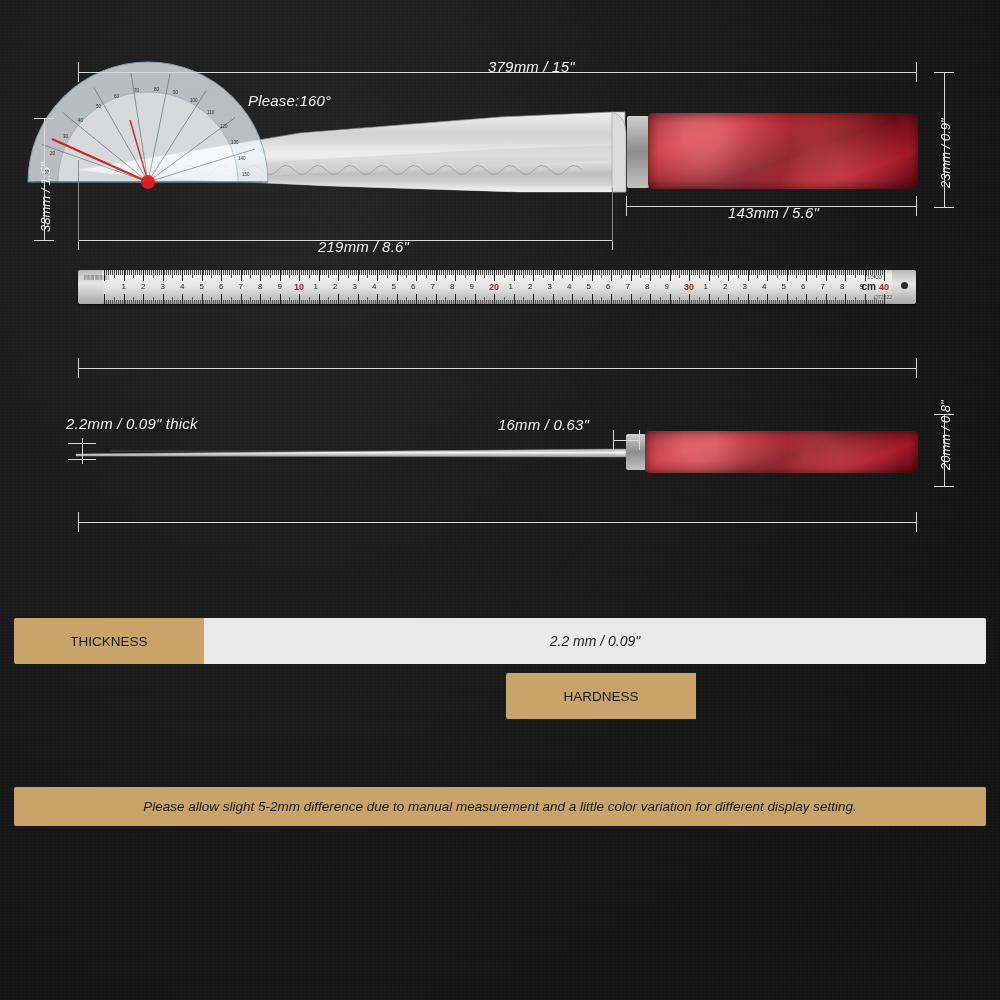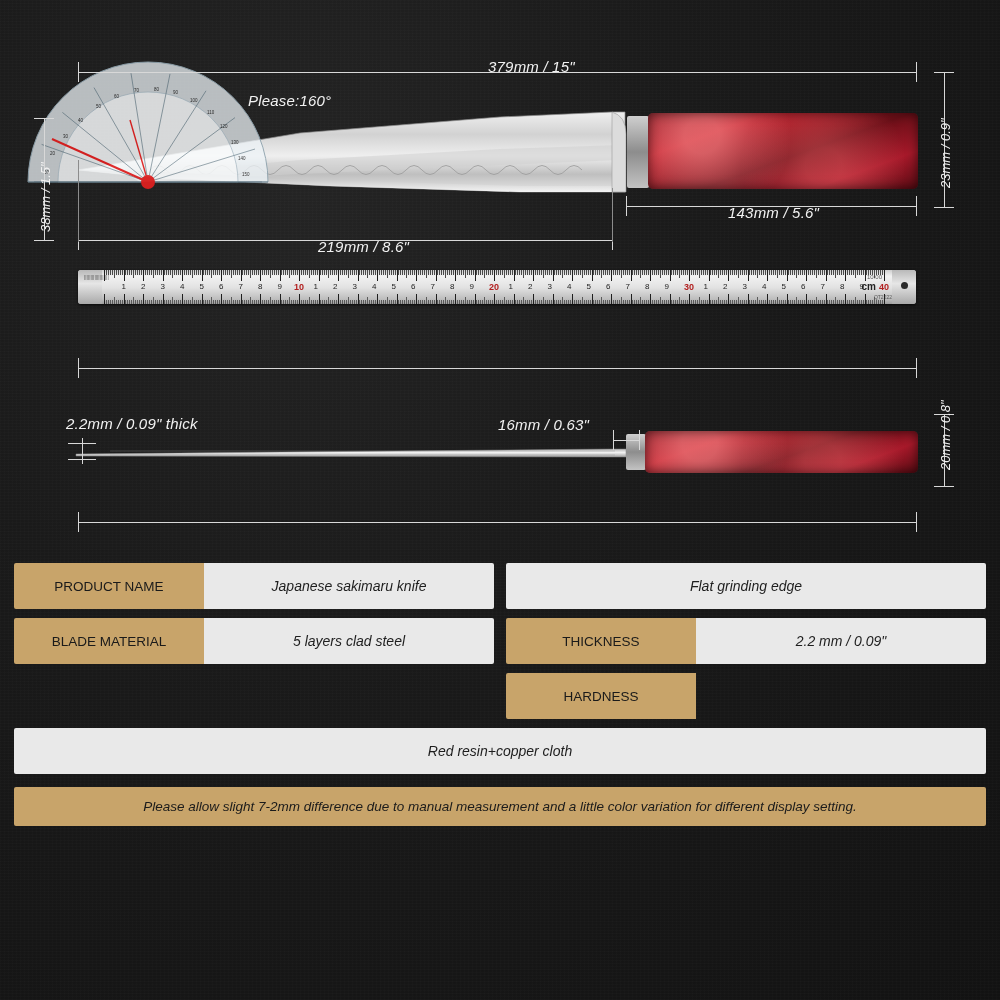--- a/index.html
+++ b/index.html
@@ -1179,50 +1179,42 @@
 
     <div class="dim-line-h" style="left:78px; top:522px; width:838px;"></div>
     <div class="tick-v" style="left:78px; top:512px; height:20px;"></div>
     <div class="tick-v" style="left:916px; top:512px; height:20px;"></div>
   </div>
 
   <div id="spec-area">
 
     <div class="spec-row">
       <div class="spec-cell">
-        <div class="spec-key">PRODUCT NAME</div>
-        <div class="spec-val">Japanese sakimaru knife</div>
       </div>
       <div class="spec-cell">
-        <div class="spec-val">Flat grinding edge</div>
       </div>
     </div>
 
     <div class="spec-row">
-      <div class="spec-cell">
-        <div class="spec-key">BLADE MATERIAL</div>
-        <div class="spec-val">5 layers clad steel</div>
-      </div>
       <div class="spec-cell">
         <div class="spec-key">THICKNESS</div>
         <div class="spec-val">2.2 mm / 0.09"</div>
       </div>
     </div>
 
     <div class="spec-row">
       <div class="spec-cell">
       </div>
       <div class="spec-cell">
         <div class="spec-key">HARDNESS</div>
       </div>
     </div>
 
     <div class="spec-row">
       <div class="spec-cell wide" style="flex:1 1 100%;">
-        <div class="spec-val">Red resin+copper cloth</div>
       </div>
     </div>
 
 
-    <div id="notice-box">Please allow slight 7-2mm difference due to manual measurement and a little color variation for different display setting.</div>
+    <div id="notice-box">Please allow slight 5-2mm difference due to manual measurement and a little color variation for different display setting.</div>
   </div>
 
 </div>
 
 </body></html>

